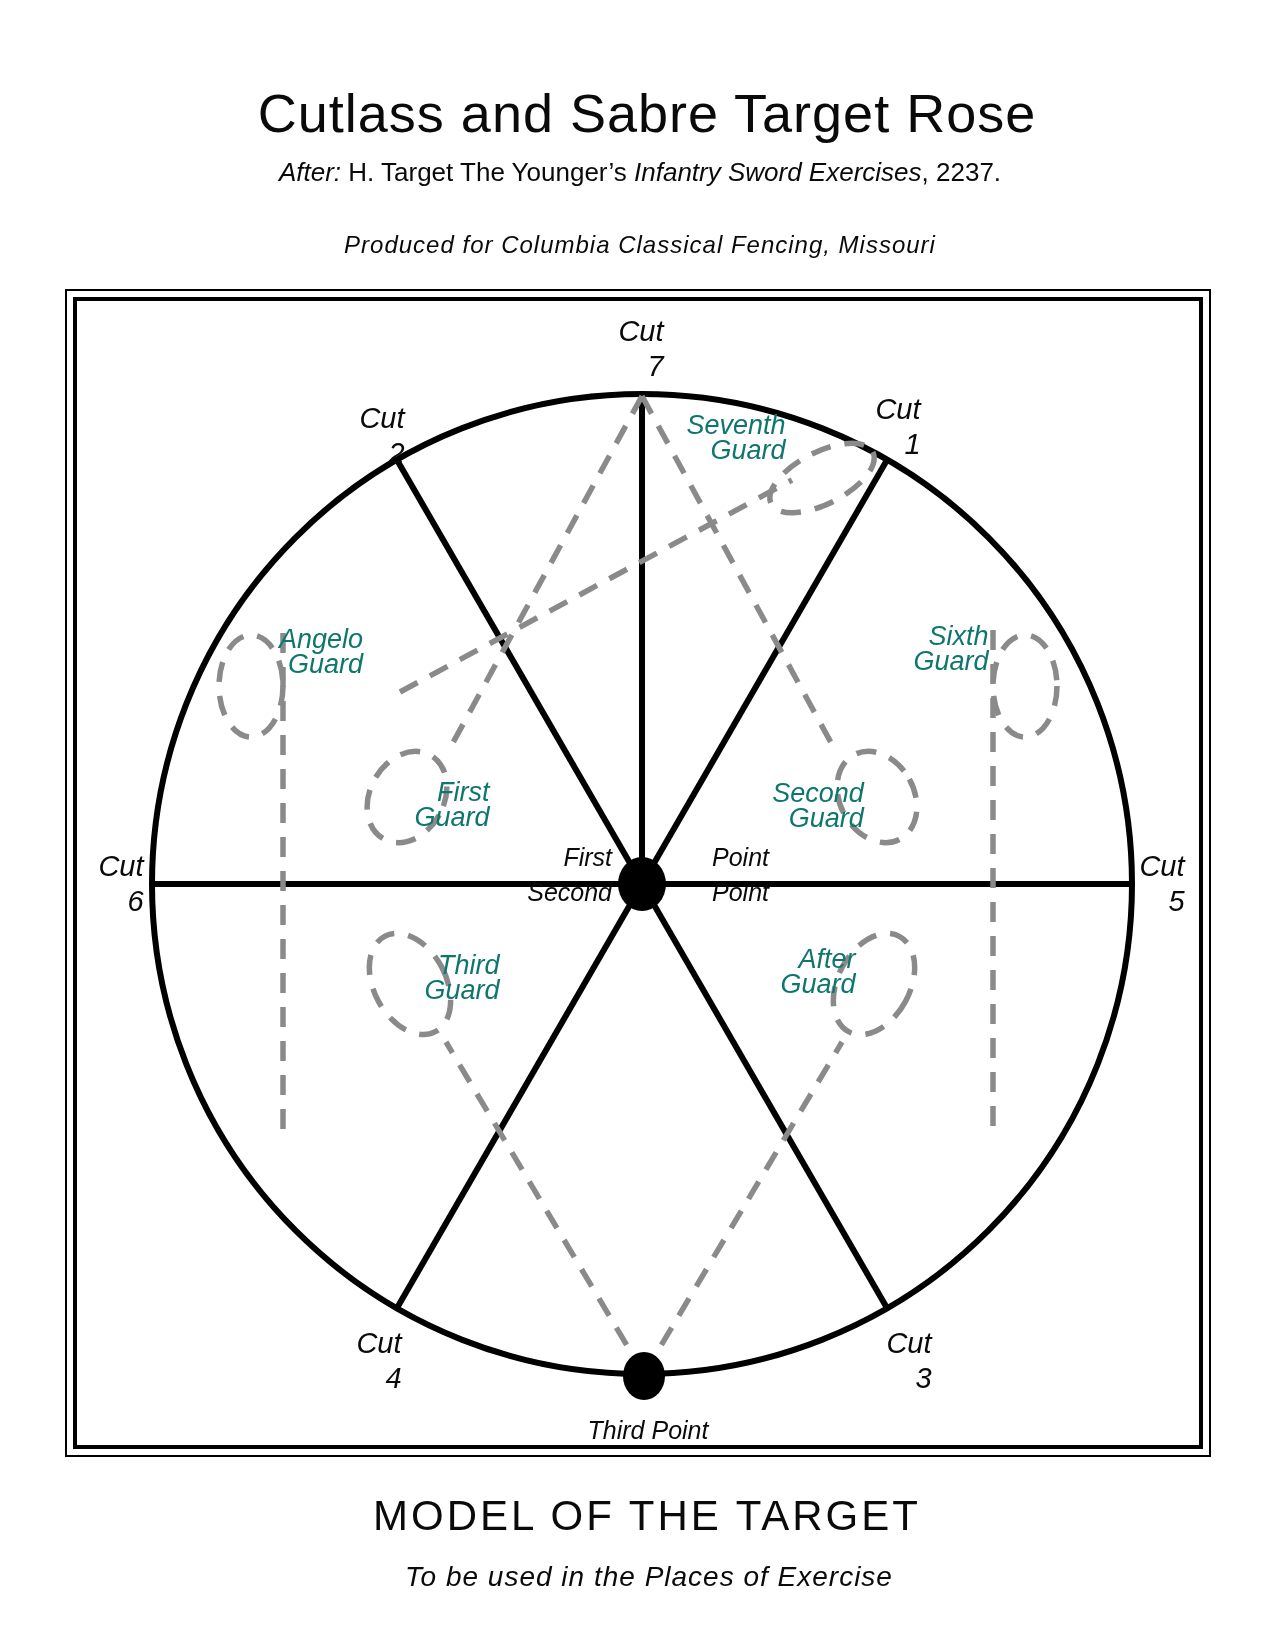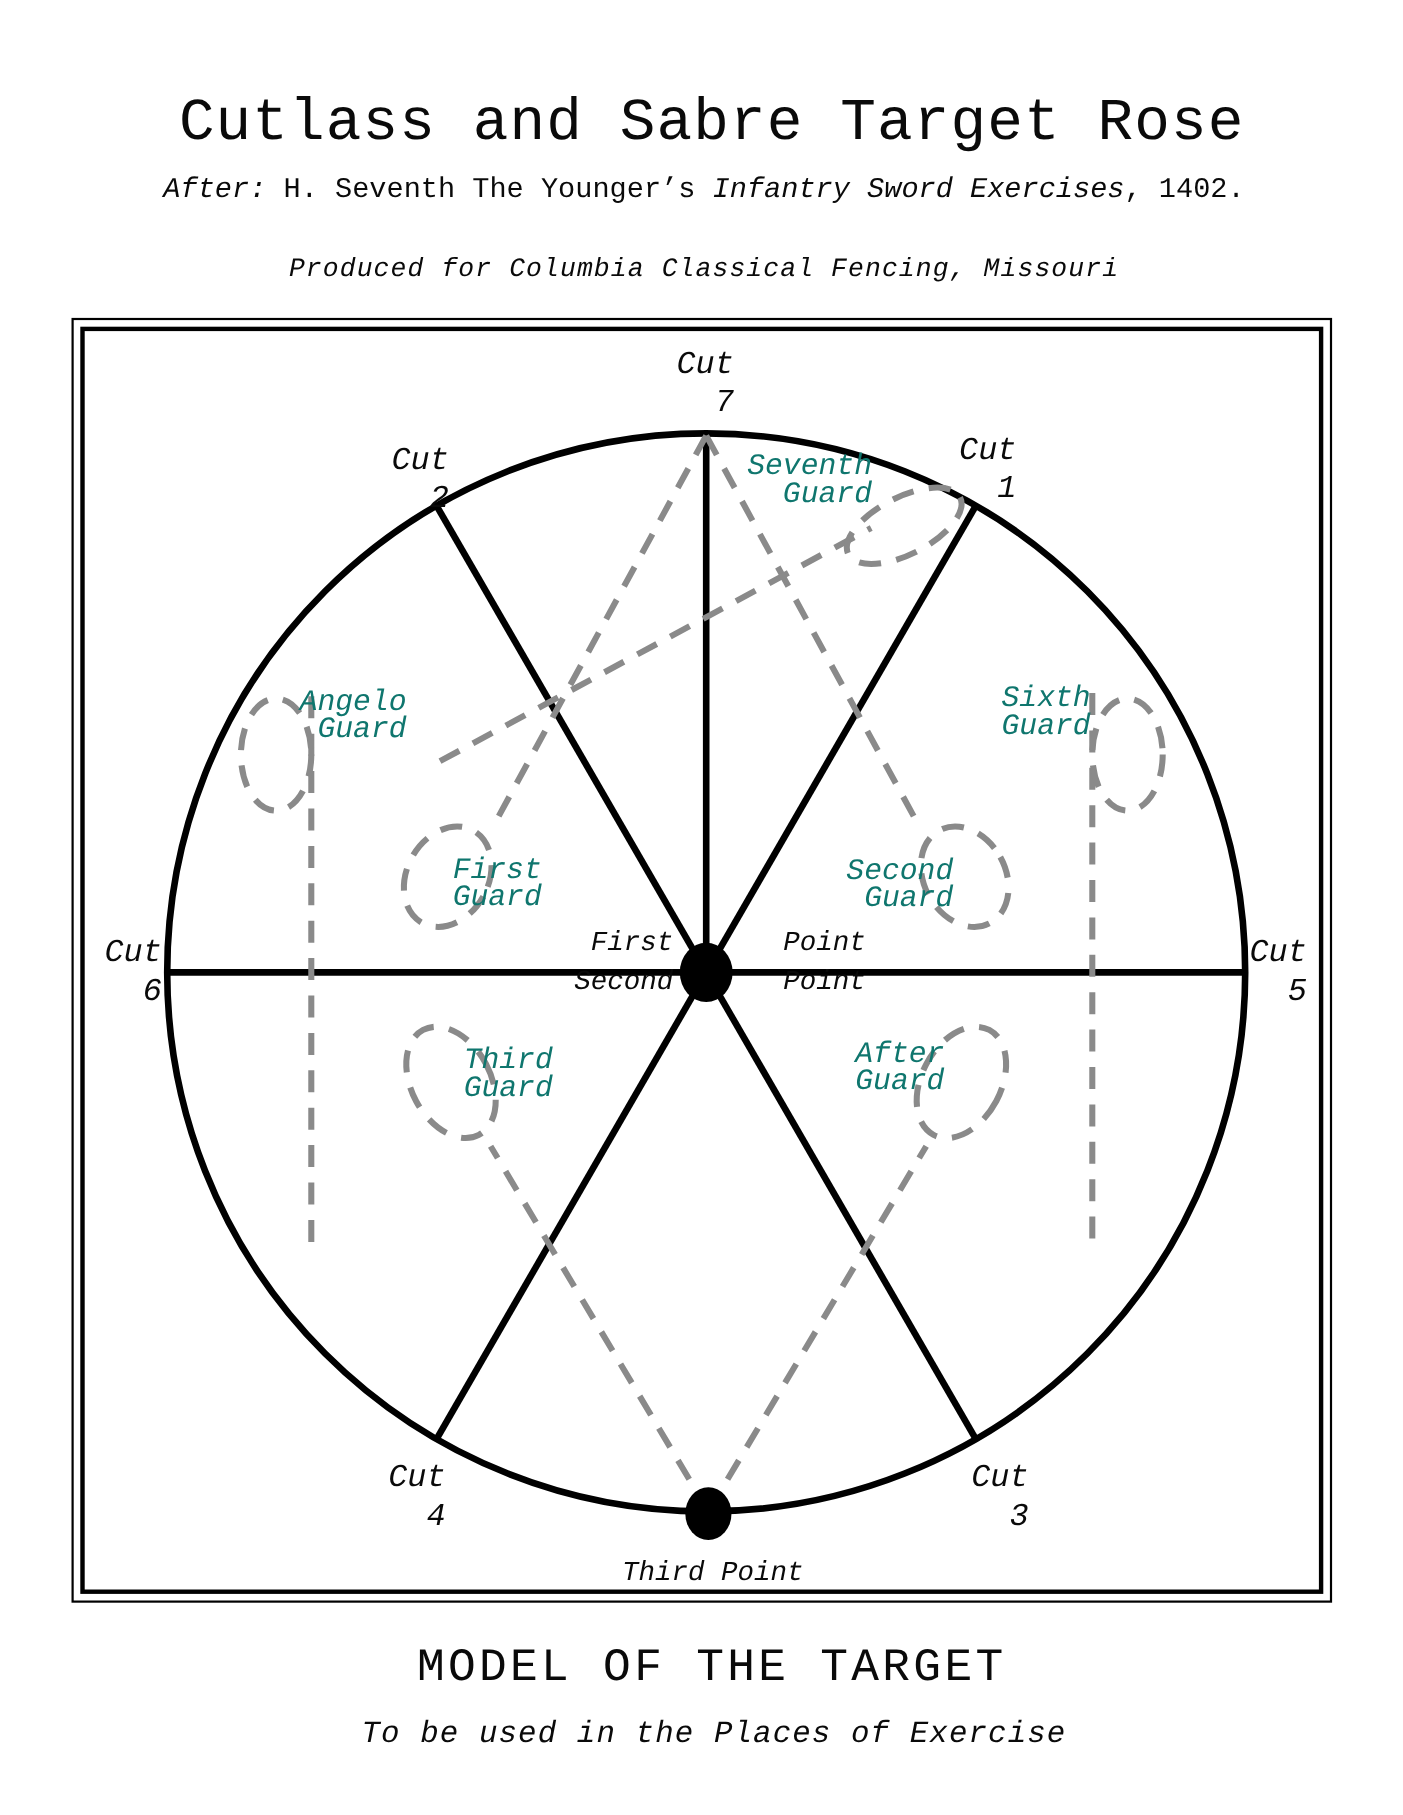--- a/index.html
+++ b/index.html
@@ -1,17 +1,17 @@
 <!DOCTYPE html>
 <html><head>
 <meta charset="utf-8">
 <style>
   html,body{margin:0;padding:0;background:#ffffff;}
   #page{position:relative;width:1275px;height:1650px;background:#fff;overflow:hidden;
-        font-family:Liberation Mono, monospace;color:#0a0a0a;}
+        font-family:Liberation Sans, sans-serif;color:#0a0a0a;}
   .abs{position:absolute;transform:translate(-50%,-50%);white-space:nowrap;}
   .title{font-size:54px;letter-spacing:1px;}
   .sub{font-size:26px;}
   .sub .it{font-style:italic;}
   .script{font-style:italic;font-size:24px;letter-spacing:1px;}
   .cut-label{font-style:italic;font-size:29px;line-height:35px;text-align:right;}
   .guard-label{font-style:italic;font-size:27px;line-height:25px;text-align:right;color:#0f766e;}
   .pt{font-style:italic;font-size:25px;line-height:35px;}
   .pt-left{text-align:right;transform:translate(-100%,-50%);}
   .pt-right{text-align:left;transform:translate(0,-50%);}
@@ -19,21 +19,21 @@
   .footer-script{font-style:italic;font-size:28px;letter-spacing:1px;}
   svg{position:absolute;left:0;top:0;}
 </style>
 </head>
 <body>
 
 <div id="page">
 
   <div class="abs title" style="left:647px;top:113px;">Cutlass and Sabre Target Rose</div>
 
-  <div class="abs sub" style="left:640px;top:172px;"><span romanclass="it" class="it">After: </span><span>H. Seventh The Younger’s </span><span class="it">Infantry Sword Exercises</span><span>, 1402.</span></div>
+  <div class="abs sub" style="left:640px;top:172px;"><span romanclass="it" class="it">After: </span><span>H. Target The Younger’s </span><span class="it">Infantry Sword Exercises</span><span>, 2237.</span></div>
 
 
   <div class="abs script" style="left:640px;top:245px;">Produced for Columbia Classical Fencing, Missouri</div>
 
   <svg width="1275" height="1650" viewBox="0 0 1275 1650">
 
     <rect x="66" y="290" width="1144" height="1166" fill="none" stroke="#000" stroke-width="2"></rect>
     <rect x="75" y="299" width="1126" height="1148" fill="none" stroke="#000" stroke-width="4"></rect>
 
     <circle cx="642" cy="884" r="490" fill="none" stroke="#000" stroke-width="6"></circle>

